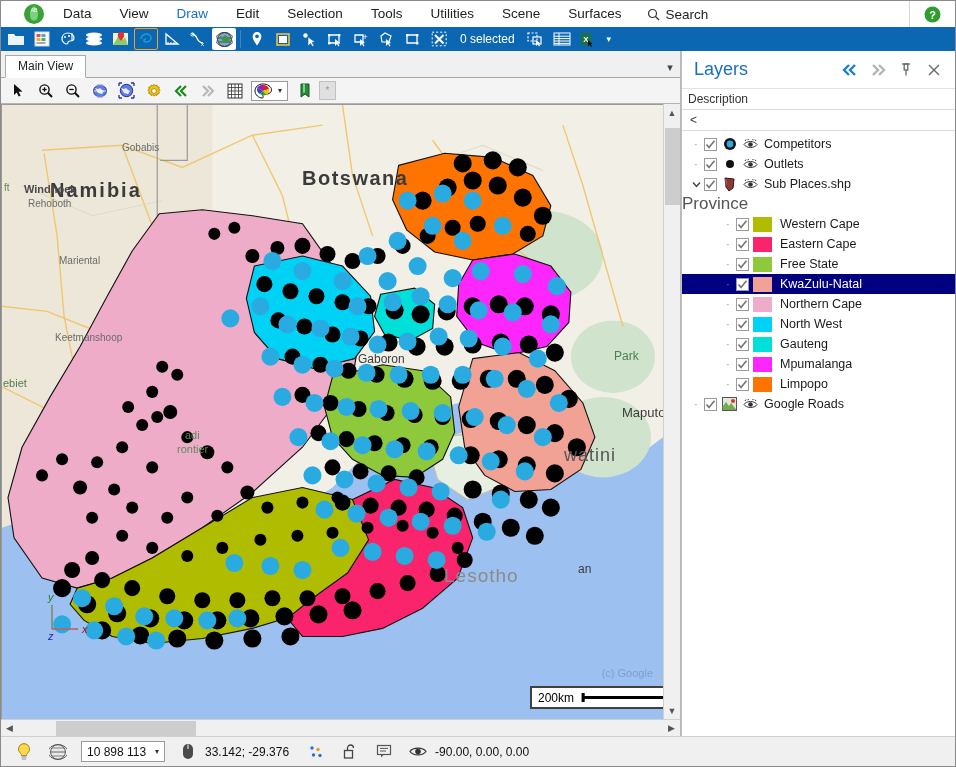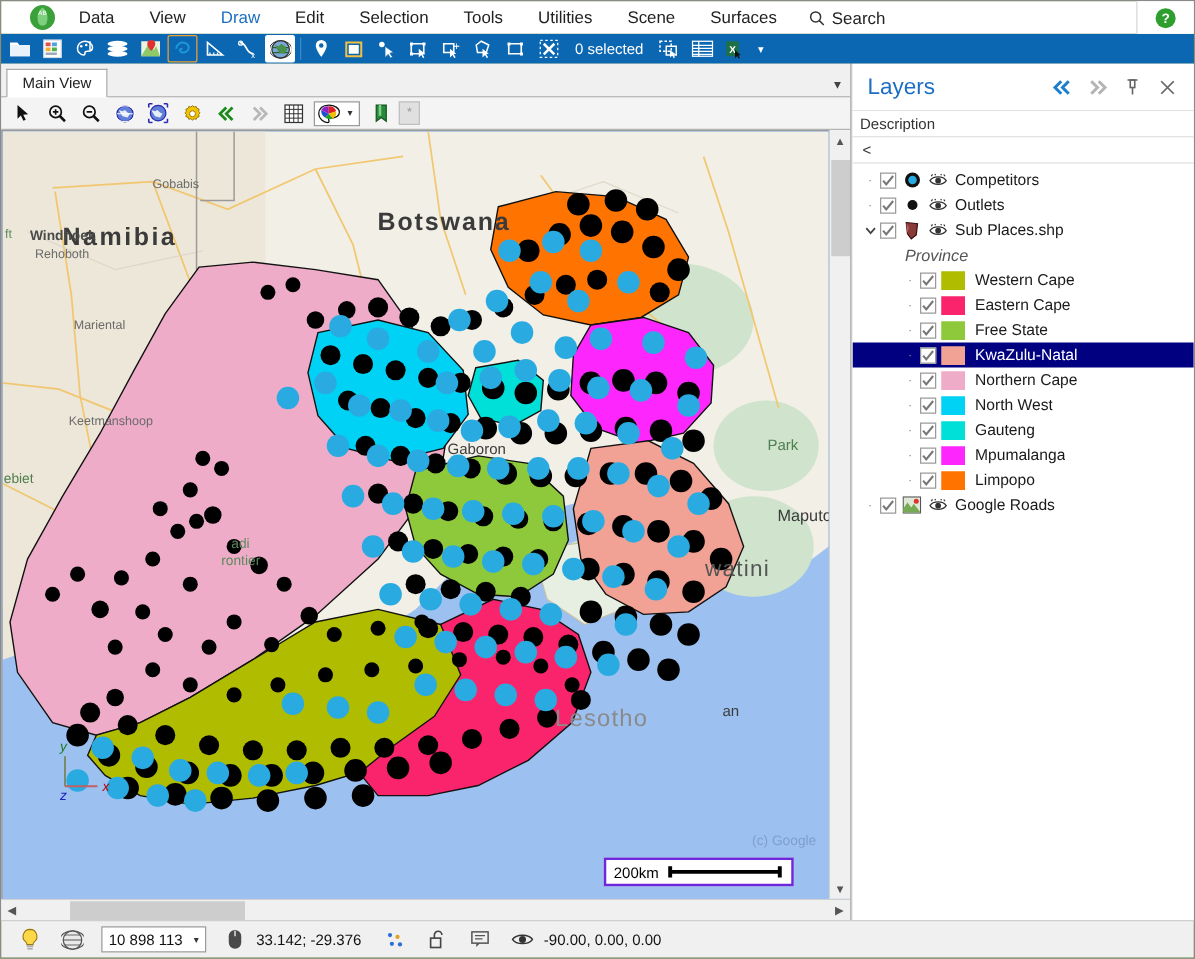--- a/index.html
+++ b/index.html
@@ -8,21 +8,21 @@
     width: 956px; height: 767px;
     overflow: hidden;
     font-family: "Liberation Sans", sans-serif;
     font-size: 12px;
     background: #f0f0f0;
   }
   #app {
     position: relative;
     width: 956px; height: 767px;
     border: 1px solid #8a8a8a;
-    background: #4d7c0f;
+    background: #b91c1c;
     display: flex;
     flex-direction: column;
   }
 
   
   .menubar {
     height: 26px;
     background: #ffffff;
     display: flex;
     align-items: center;
@@ -165,24 +165,24 @@
     position: relative;
     overflow: hidden;
     background: #9cc0ef;
     border-left: 1px solid #9a9a9a;
     border-top: 1px solid #9a9a9a;
   }
   .map-svg { position:absolute; inset:0; width:100%; height:100%; display:block; }
 
   .scalebar {
     position: absolute;
-    left: 481px; bottom: 10px;
+    left: 528px; bottom: 10px;
     width: 152px; height: 23px;
     background: #ffffff;
-    border: 2px solid #6d28d9;
+    border: 2px solid #404040;
     display: flex; align-items: center;
     padding: 0 6px;
     font-size: 12px; color: #000;
     gap: 6px;
   }
   .scalebar .bar { flex:1 1 auto; height:11px; position:relative; }
   .attrib {
     position:absolute; right: 10px; bottom: 40px;
     font-size: 11px; color: #7f9ed0;
   }
@@ -288,23 +288,21 @@
     display:flex;align-items:center;justify-content:center;
   }
   .swatch {
     width: 19px; height: 15px;
     flex: 0 0 19px;
     margin-right: 8px;
   }
   .eye { width: 17px; flex:0 0 17px; margin-right: 5px; display:flex;align-items:center;justify-content:center;}
   .rowlabel { overflow:hidden; text-overflow: ellipsis; }
   .grouplabel {
-    font-size: 13px; color:#555;
-    padding-left: 42px;
-    font-style: italic;
+    font-size: 17px; color:#555;
   }
 
   
   .statusbar {
     height: 30px; flex: 0 0 30px;
     background: #f0f0f0;
     border-top: 1px solid #cfcfcf;
     display: flex; align-items: center;
     padding-left: 6px;
     gap: 0;

